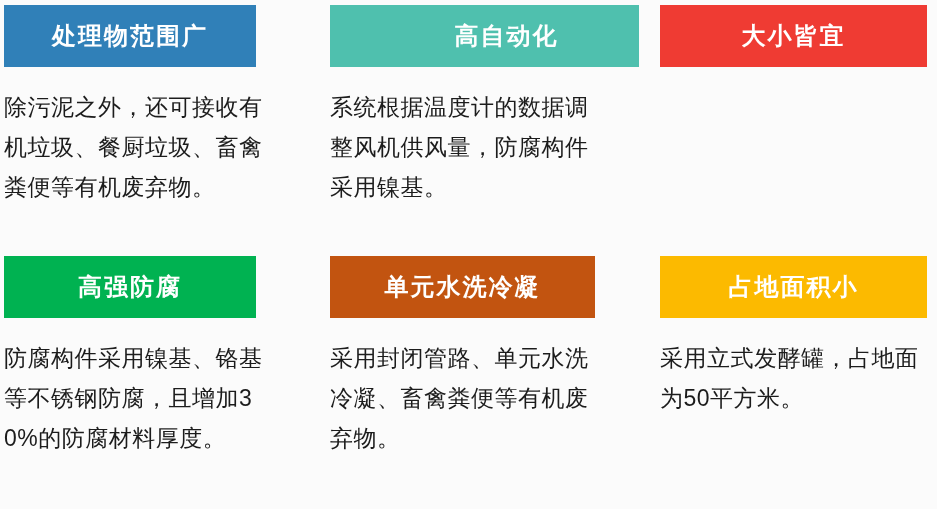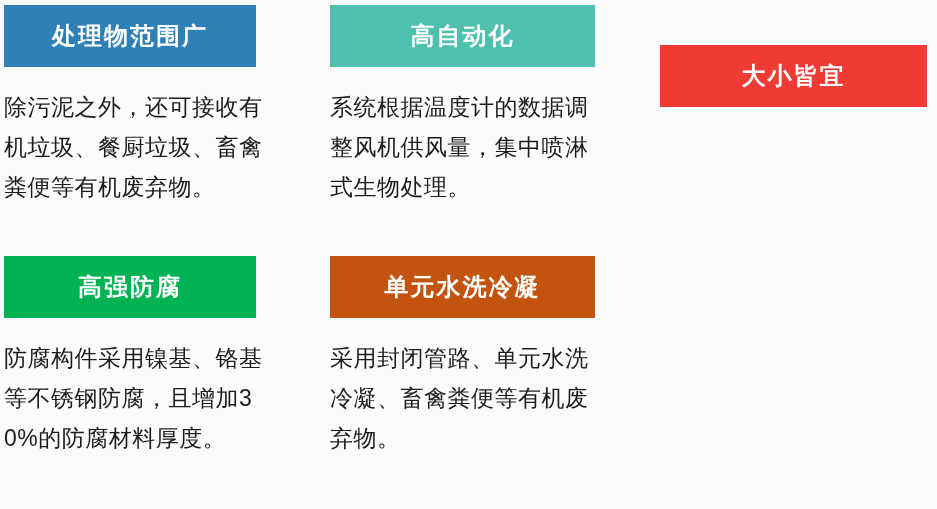--- a/index.html
+++ b/index.html
@@ -38,21 +38,21 @@
     align-items: center;
     justify-content: center;
     color: #ffffff;
     font-size: 24px;
     font-weight: bold;
     letter-spacing: 2px;
     line-height: 1;
   }
   .col-1 .card-header { width: 252px; }
   .col-2 .card-header { width: 265px; }
-  .col-3 .card-header { width: 267px; margin-top: 40px; }
+  .col-3 .card-header { width: 267px; }
 
   .card-body {
     margin-top: 20px;
     font-size: 23px;
     line-height: 40px;
     color: #1c1c1c;
     letter-spacing: 0.5px;
     text-align: left;
     word-break: break-all;
   }
@@ -66,24 +66,24 @@
 <div class="board">
 
   <div class="card col-1 row-1">
     <div class="card-header" style="background-color: rgb(48, 128, 184);">
       <span>处理物范围广</span>
     </div>
     <div class="card-body">除污泥之外，还可接收有机垃圾、餐厨垃圾、畜禽粪便等有机废弃物。</div>
   </div>
 
   <div class="card col-2 row-1">
-    <div class="card-header" style="background-color: rgb(79, 192, 174);">
+    <div class="card-header" style="background-color: rgb(79, 192, 174); padding-left: 44px;">
       <span>高自动化</span>
     </div>
-    <div class="card-body">系统根据温度计的数据调整风机供风量，集中喷淋式生物处理。</div>
+    <div class="card-body">系统根据温度计的数据调整风机供风量，防腐构件采用镍基。</div>
   </div>
 
   <div class="card col-3 row-1">
     <div class="card-header" style="background-color: rgb(239, 59, 51);">
       <span>大小皆宜</span>
     </div>
   </div>
 
   <div class="card col-1 row-2">
     <div class="card-header" style="background-color: rgb(0, 178, 81); text-align: right;">
@@ -92,14 +92,20 @@
     <div class="card-body">防腐构件采用镍基、铬基等不锈钢防腐，且增加30%的防腐材料厚度。</div>
   </div>
 
   <div class="card col-2 row-2">
     <div class="card-header" style="background-color: rgb(194, 84, 16);">
       <span>单元水洗冷凝</span>
     </div>
     <div class="card-body">采用封闭管路、单元水洗冷凝、畜禽粪便等有机废弃物。</div>
   </div>
 
+  <div class="card col-3 row-2">
+    <div class="card-header" style="background-color: rgb(252, 186, 0);">
+      <span>占地面积小</span>
+    </div>
+    <div class="card-body">采用立式发酵罐，占地面为50平方米。</div>
+  </div>
 
 </div>
 
 </body></html>

